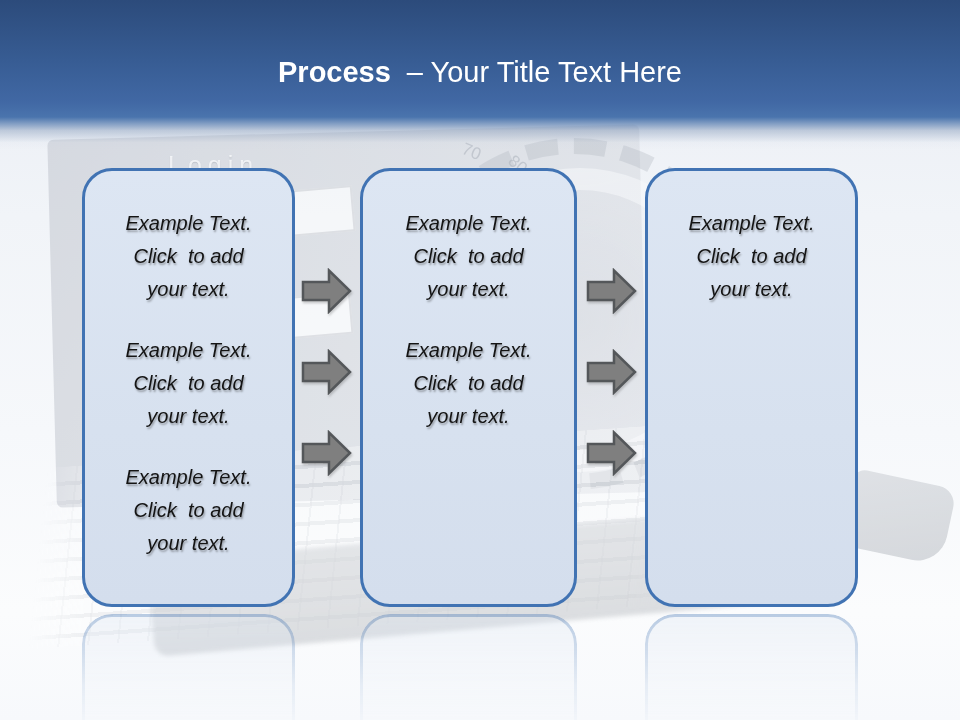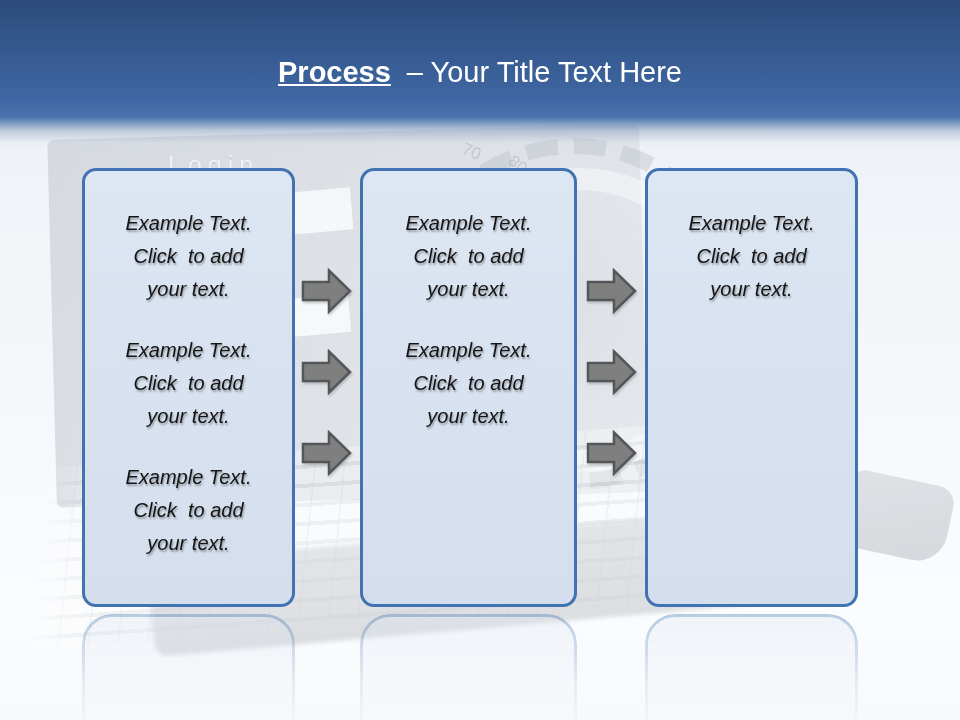--- a/index.html
+++ b/index.html
@@ -68,27 +68,27 @@
   .header{
     position:absolute;left:0;top:0;width:960px;height:150px;
     background:linear-gradient(180deg,
       #2c4b7b 0%, #375c93 40%, #4168a4 68%, #4a74ad 78%,
       rgba(116,140,176,.40) 87%, rgba(200,210,225,.10) 95%, rgba(255,255,255,0) 100%);
   }
   .header-title{
     position:absolute;top:56px;left:0;width:100%;text-align:center;
     color:#ffffff;font-size:29px;white-space:nowrap;
   }
-  .title-bold{font-weight:bold;margin-right:16px;text-decoration:underline;}
+  .title-bold{font-weight:bold;margin-right:16px;}
 
   
   .box{
     position:absolute;top:168px;height:439px;width:213px;box-sizing:border-box;
     background:linear-gradient(180deg,#dde6f3 0%,#d7e1ef 60%,#d4deed 100%);
-    border:3px solid #4173b3;border-radius:14px;
+    border:3px solid #4173b3;border-radius:30px;
     padding-top:36px;
   }
   .box-1{left:82px;}
   .box-2{left:360px;width:217px;}
   .box-3{left:645px;}
   .para{
     margin:0 10px 28px 10px;text-align:center;
     font-style:italic;font-size:20px;line-height:33px;color:#141414;
     white-space:pre-wrap;
     text-shadow:1px 2px 2px rgba(40,40,40,.40);

